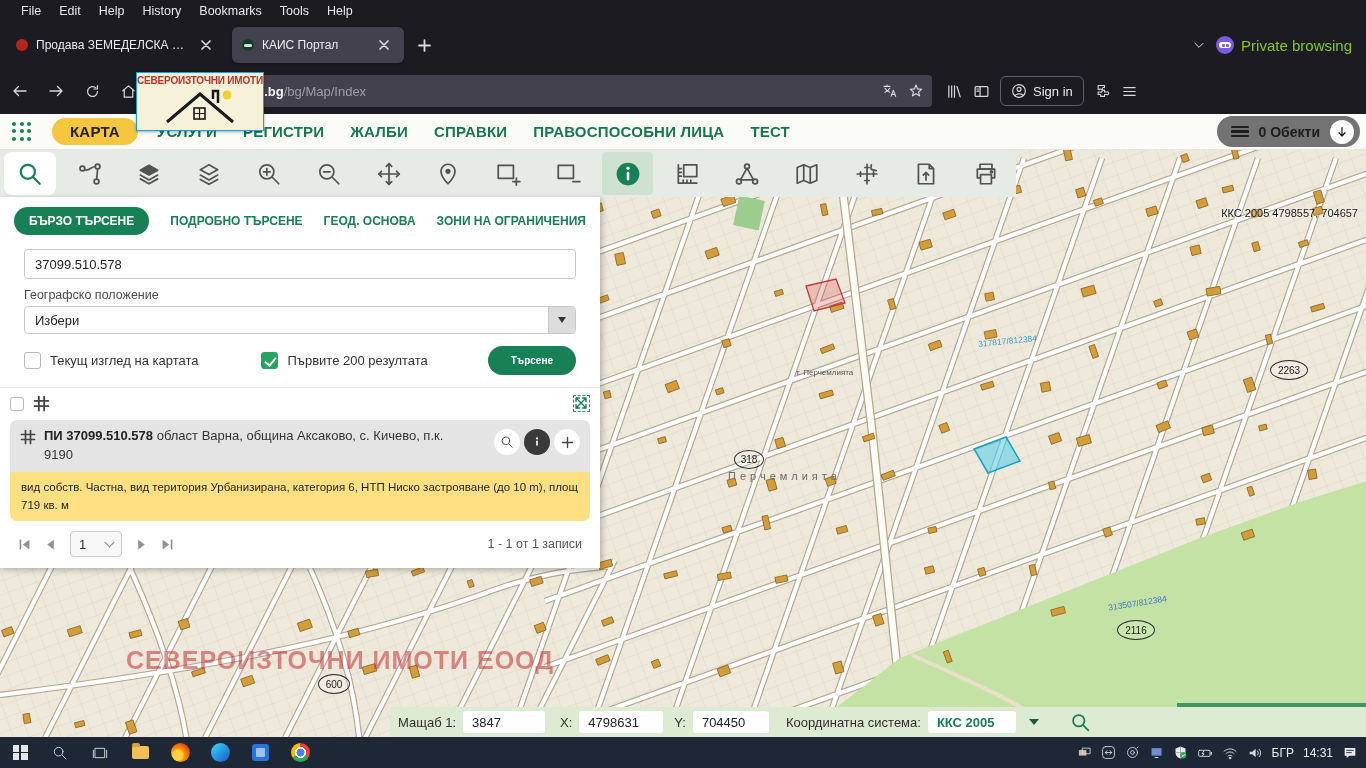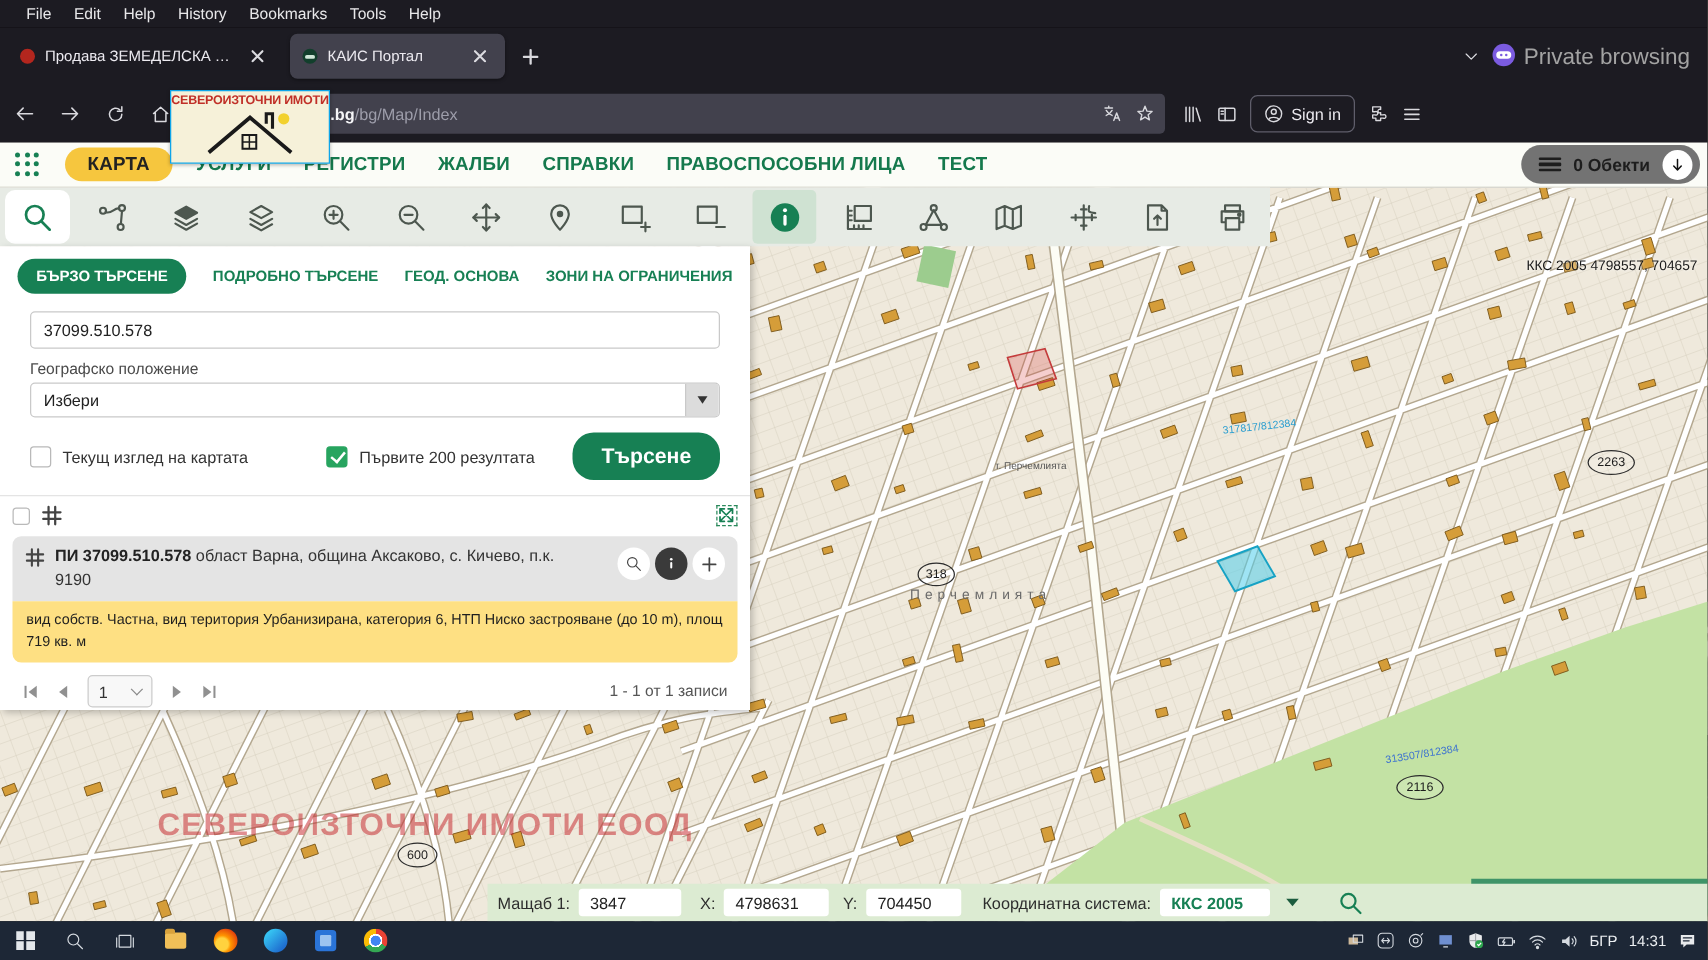--- a/index.html
+++ b/index.html
@@ -12,21 +12,21 @@
   .tabbar{position:absolute;top:22px;left:0;right:0;height:46px;background:#1c1b22;display:flex;align-items:center;z-index:10}
   .tab{display:flex;align-items:center;height:36px;margin-left:6px;padding:0 10px;border-radius:6px;max-width:228px}
   .tab.active{background:#42414d;box-shadow:0 1px 3px rgba(0,0,0,.4)}
   .tab .title{color:#eceaf0;font-size:12px;white-space:nowrap;overflow:hidden;text-overflow:ellipsis;max-width:152px;margin:0 8px}
   .fav{width:12px;height:12px;border-radius:50%;flex:0 0 12px}
   .fav.red{background:#b3261e}
   .fav.kais{background:#123f2c;position:relative}
   .fav.kais:after{content:"";position:absolute;left:2px;top:5px;width:8px;height:3px;background:#cfe8d8;border-radius:2px}
   .xbtn,.plusbtn{width:20px;height:20px;display:flex;align-items:center;justify-content:center;border-radius:4px}
   .tb-right{margin-left:auto;display:flex;align-items:center;gap:10px;padding-right:14px}
-  .priv{display:flex;gap:7px;color:#a3a3a3;font-size:18px}
+  .priv{display:flex;align-items:center;gap:7px;color:#84cc16;font-size:15px}
   .maskic{width:18px;height:18px;border-radius:50%;background:#7b5be0;position:relative}
   .maskic:after{content:"";position:absolute;left:3px;top:6px;width:12px;height:6px;background:#fff;border-radius:3px}
   .maskic:before{content:"";position:absolute;left:6px;top:8px;width:2.5px;height:2.5px;background:#7b5be0;border-radius:50%;box-shadow:4px 0 0 #7b5be0;z-index:1}
   .navbar{position:absolute;top:68px;left:0;right:0;height:46px;background:#1c1b22;display:flex;align-items:center;z-index:10}
   .nbtn{width:32px;height:32px;display:flex;align-items:center;justify-content:center;border-radius:4px;margin-left:4px}
   .urlfield{height:32px;background:#42414d;border-radius:4px;display:flex;align-items:center;margin-left:10px;width:778px;padding:0 8px}
   .urltxt{font-size:13px;margin-left:8px;white-space:nowrap}
   .urltxt .p1{color:#b9b9c2}.urltxt .p2{color:#f6f6f8;font-weight:bold}.urltxt .p3{color:#9d9daa}
   .uf-right{margin-left:auto;display:flex;align-items:center;gap:10px}
   .signin{display:flex;align-items:center;gap:6px;border:1px solid #5f5e6b;border-radius:6px;height:30px;padding:0 10px;color:#eceaf0;font-size:13px}
@@ -71,21 +71,21 @@
   .geolabel{margin:9px 24px 0;font-size:12.5px;color:#4a4a4a}
   .gselect{margin:4px 24px 0;width:552px;height:28px;border:1px solid #c9c9c9;border-radius:4px;display:flex;align-items:center;overflow:hidden}
   .gselect .val{flex:1;padding:0 10px;font-size:13px;color:#222}
   .gselect .arrowbox{width:27px;height:100%;background:#dcdcdc;border-left:1px solid #c9c9c9;display:flex;align-items:center;justify-content:center}
   .tri-down{width:0;height:0;border-left:4.5px solid transparent;border-right:4.5px solid transparent;border-top:6px solid #333}
   .optrow{display:flex;align-items:center;margin:12px 24px 0}
   .cb{width:17px;height:17px;border:1.5px solid #b9b9b9;border-radius:3px;background:#fff}
   .cb.checked{background:#27a45f;border-color:#27a45f;position:relative}
   .cb.checked:after{content:"";position:absolute;left:4.5px;top:1.5px;width:5px;height:9px;border:solid #fff;border-width:0 2.2px 2.2px 0;transform:rotate(40deg)}
   .optrow label{font-size:13px;color:#333;margin-left:9px}
-  .srchbtn{margin-left:auto;background:#178054;color:#fff;font-weight:bold;font-size:17px;border:none;border-radius:17px;padding:9px 23px;font-family:"Liberation Sans",sans-serif}
+  .srchbtn{margin-left:auto;background:#178054;color:#fff;font-weight:bold;font-size:10px;border:none;border-radius:17px;padding:9px 23px;font-family:"Liberation Sans",sans-serif}
   .pdivider{margin-top:12px;border-top:1px solid #e4e4e4}
   .minirow{display:flex;align-items:center;margin:7px 10px 0}
   .cb.small{width:14px;height:14px}
   .zoomext{margin-left:auto;width:17px;height:17px;border:1.5px dashed #2c8a5d}
   .rescard{margin:8px 10px 0;background:#e4e4e4;border-radius:7px 7px 0 0;padding:7px 10px;display:flex;align-items:flex-start}
   .restext{font-size:13px;color:#333;line-height:1.45;margin-left:8px;width:418px}
   .restext b{color:#222}
   .resicons{display:flex;gap:4px;margin-left:auto;margin-top:2px}
   .rcirc{width:26px;height:26px;border-radius:50%;background:#fff;display:flex;align-items:center;justify-content:center}
   .rcirc.dark{background:#3a3a3a}

